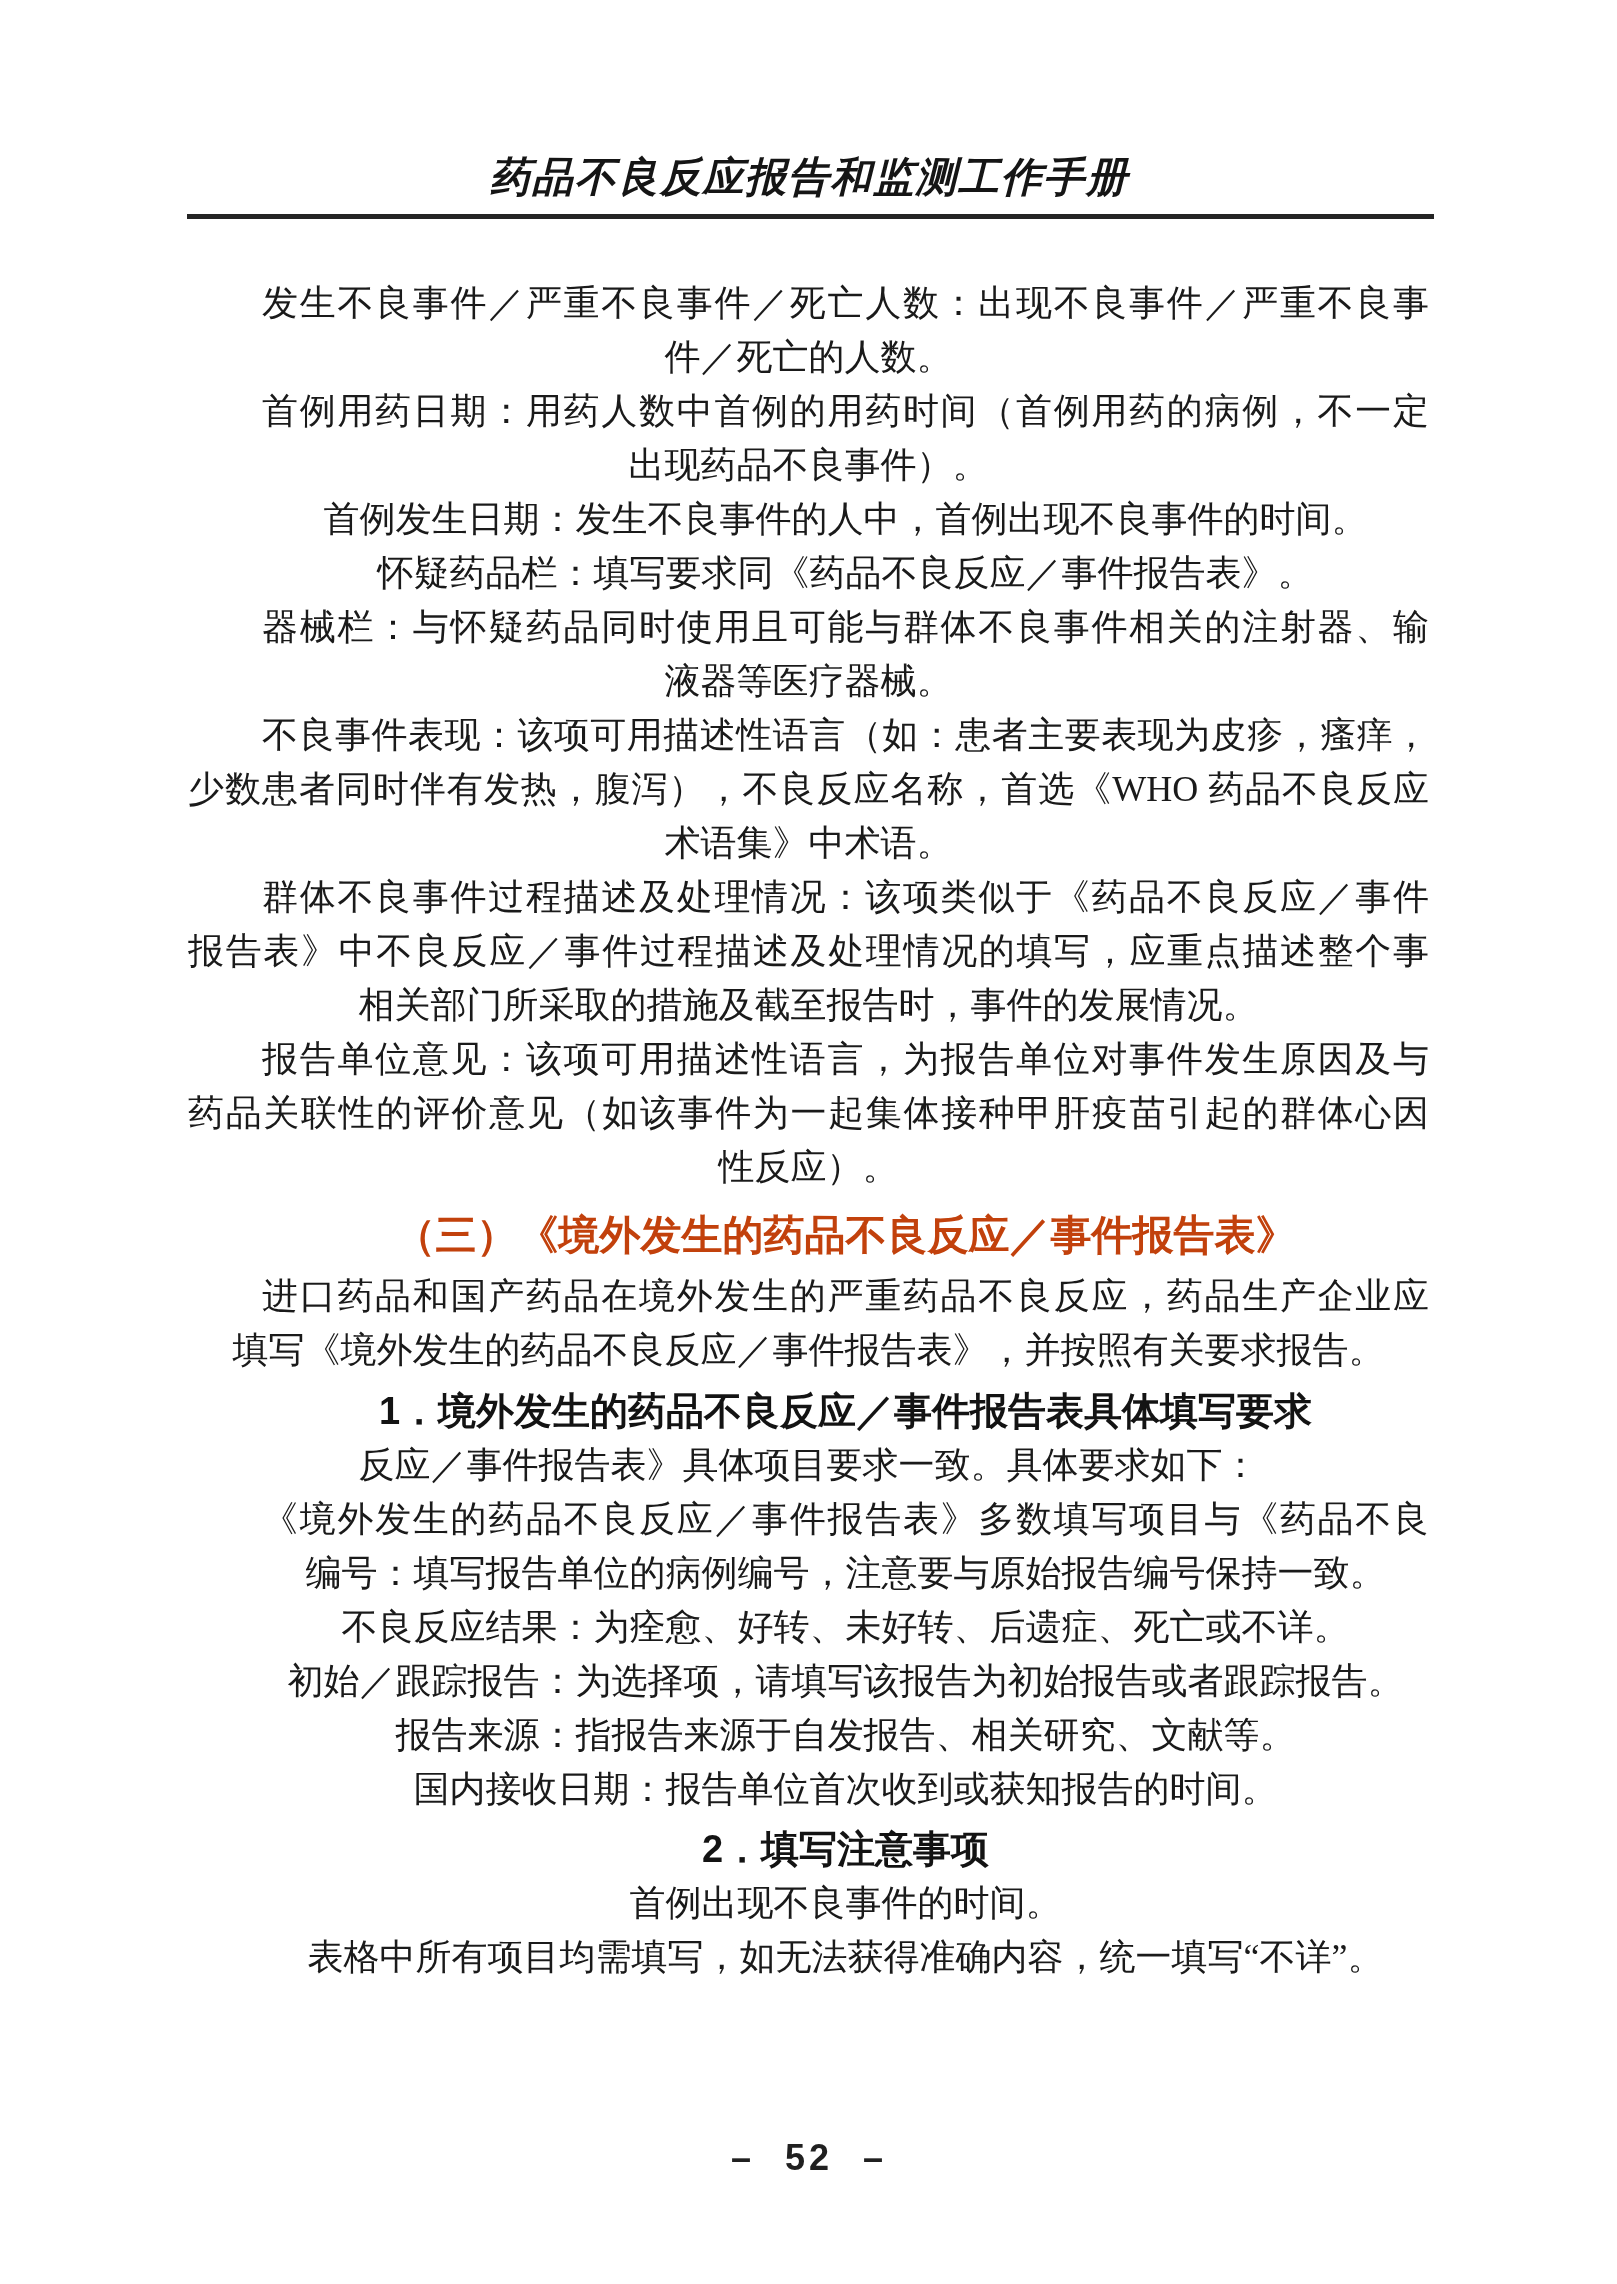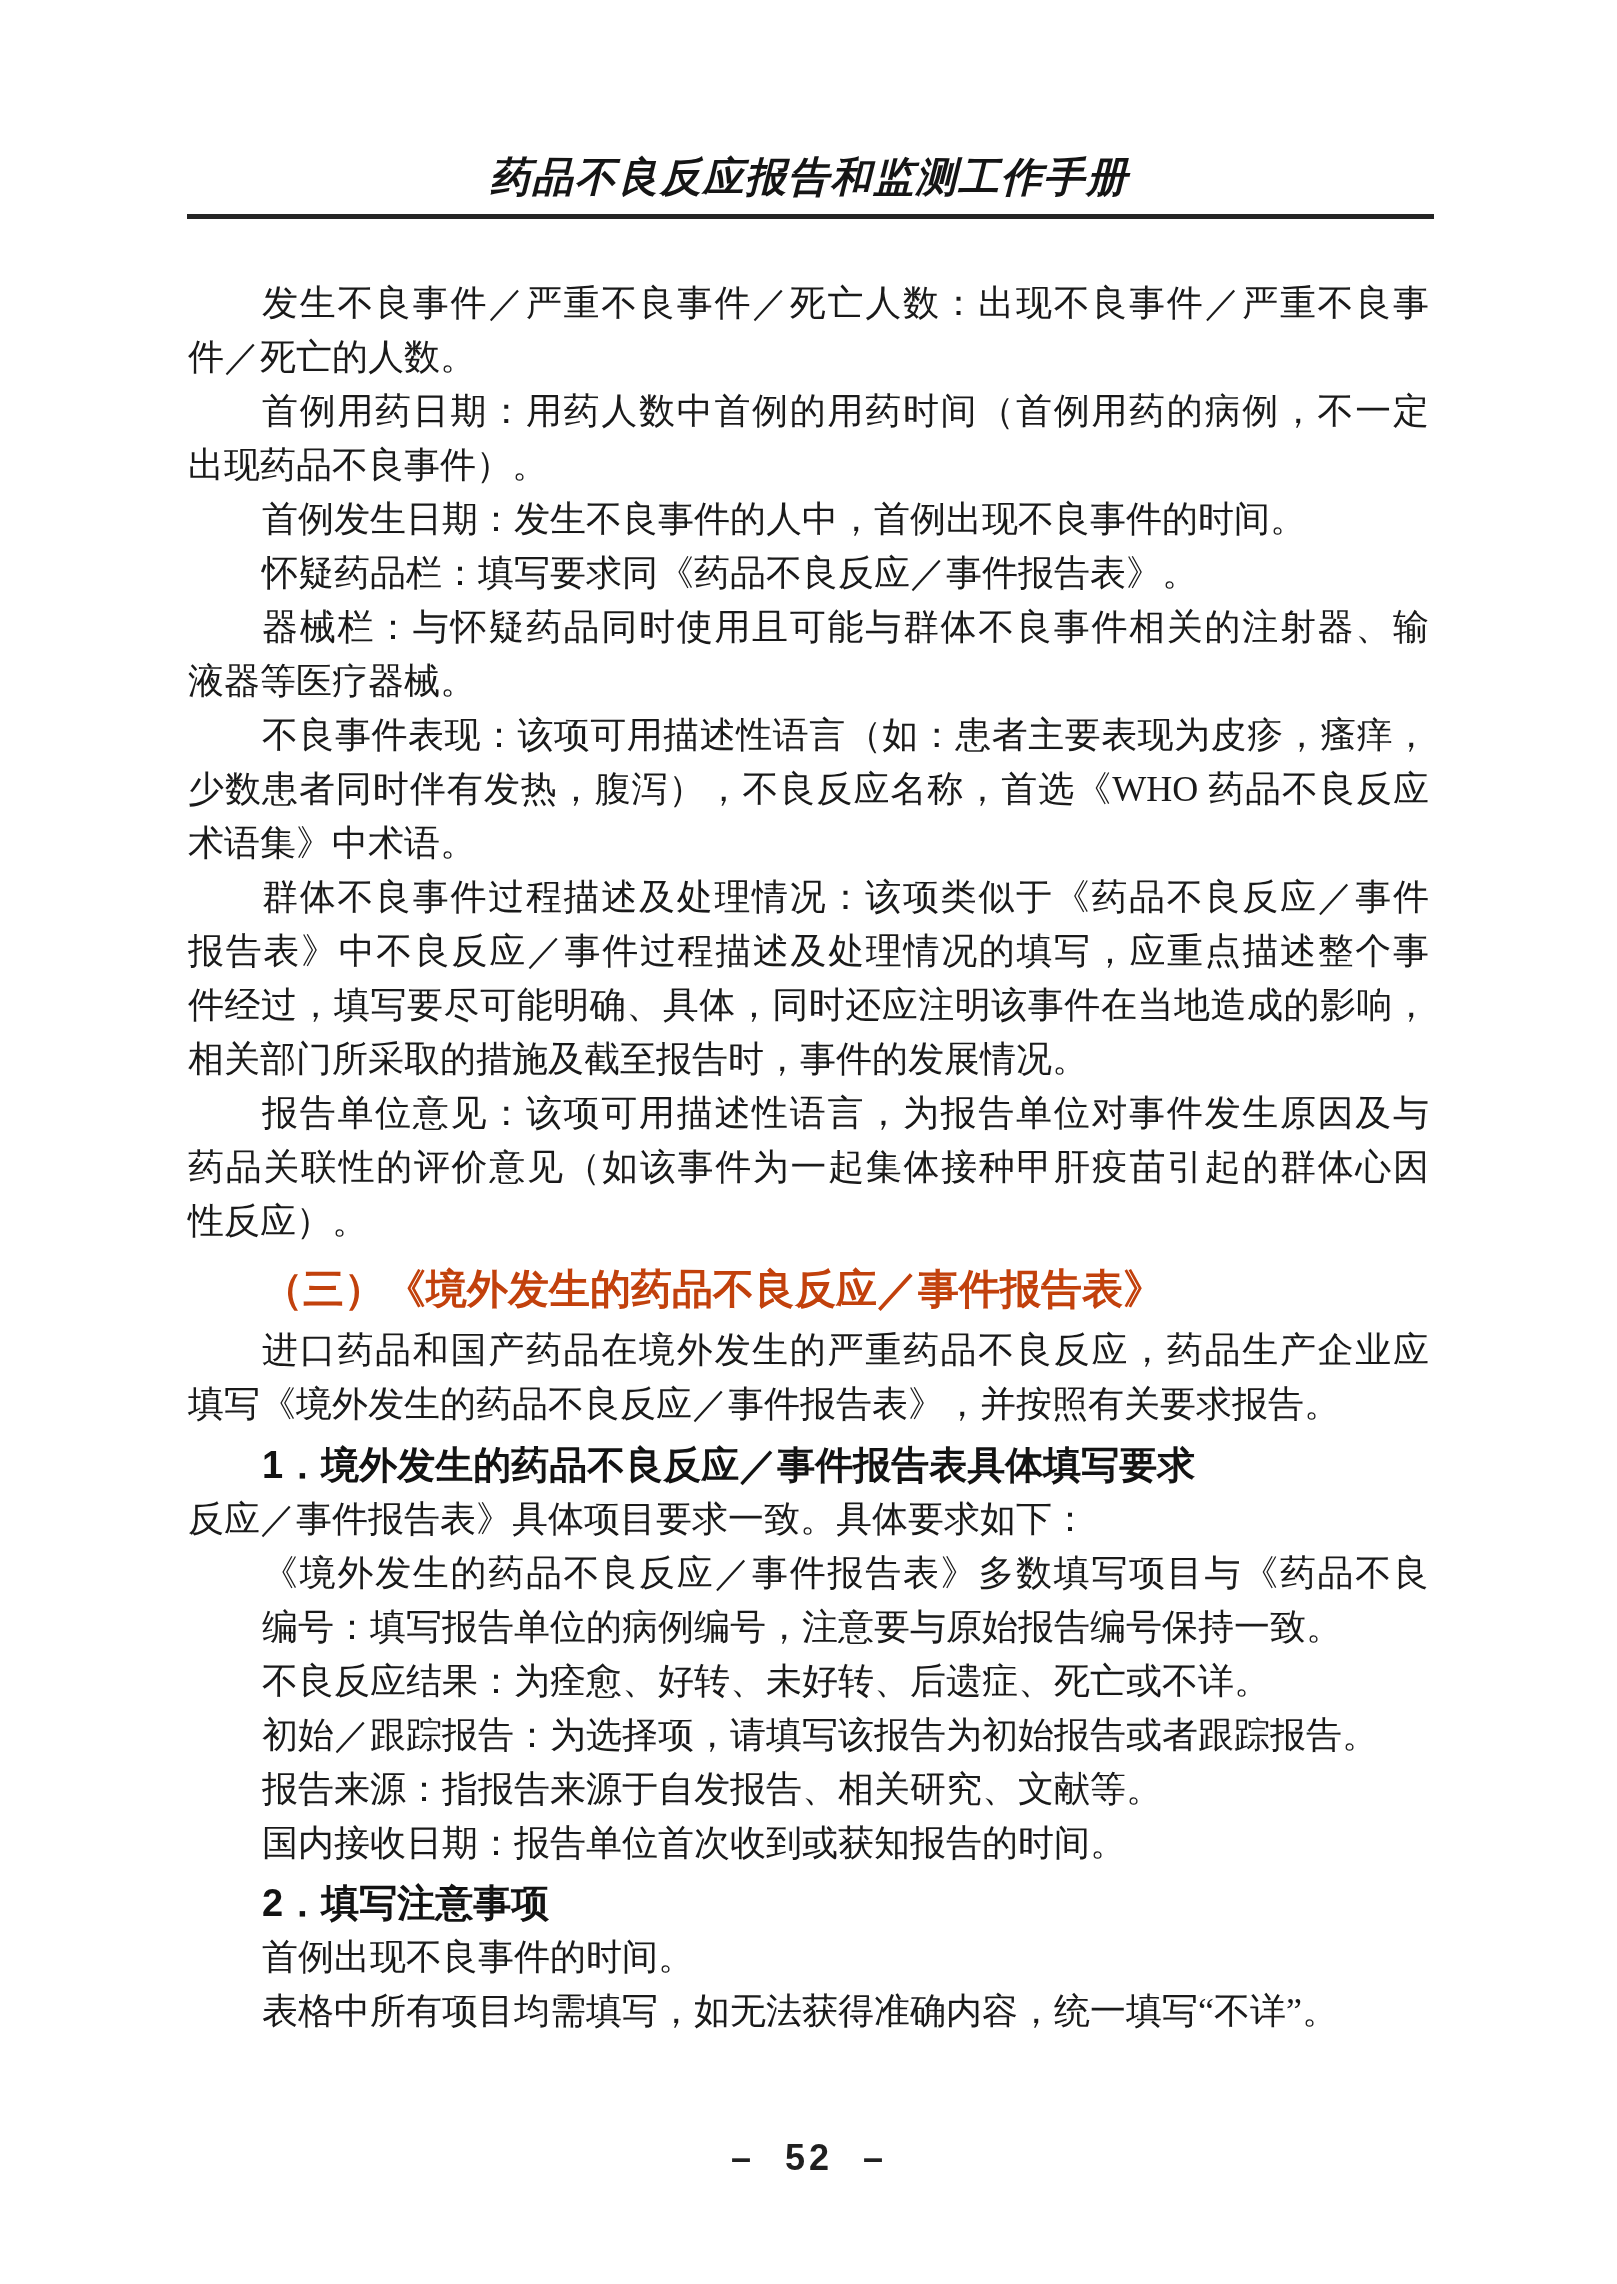--- a/index.html
+++ b/index.html
@@ -41,21 +41,21 @@
     position: absolute;
     left: 188px;
     top: 276px;
     width: 1241px;
   }
   .line {
     font-family: "Liberation Serif", serif;
     font-size: 36px;
     line-height: 54px;
     height: 54px;
-    text-align: left;
+    text-align: center;
     white-space: normal;
     color: #1a1a1a;
   }
   .line.j {
     text-align: justify;
     text-align-last: justify;
   }
   .line.in {
     text-indent: 74px;
   }
@@ -111,21 +111,20 @@
       <div class="line body">出现药品不良事件）。</div>
       <div class="line body in">首例发生日期：发生不良事件的人中，首例出现不良事件的时间。</div>
       <div class="line body in">怀疑药品栏：填写要求同《药品不良反应／事件报告表》。</div>
       <div class="line body in j">器械栏：与怀疑药品同时使用且可能与群体不良事件相关的注射器、输</div>
       <div class="line body">液器等医疗器械。</div>
       <div class="line body in j">不良事件表现：该项可用描述性语言（如：患者主要表现为皮疹，瘙痒，</div>
       <div class="line body j">少数患者同时伴有发热，腹泻），不良反应名称，首选《WHO 药品不良反应</div>
       <div class="line body">术语集》中术语。</div>
       <div class="line body in j">群体不良事件过程描述及处理情况：该项类似于《药品不良反应／事件</div>
       <div class="line body j">报告表》中不良反应／事件过程描述及处理情况的填写，应重点描述整个事</div>
-      <div class="line body j">件经过，填写要尽可能明确、具体，同时还应注明该事件在当地造成的影响，</div>
       <div class="line body">相关部门所采取的措施及截至报告时，事件的发展情况。</div>
       <div class="line body in j">报告单位意见：该项可用描述性语言，为报告单位对事件发生原因及与</div>
       <div class="line body j">药品关联性的评价意见（如该事件为一起集体接种甲肝疫苗引起的群体心因</div>
       <div class="line body">性反应）。</div>
       <div class="line heading in">（三）《境外发生的药品不良反应／事件报告表》</div>
       <div class="line body in j">进口药品和国产药品在境外发生的严重药品不良反应，药品生产企业应</div>
       <div class="line body">填写《境外发生的药品不良反应／事件报告表》，并按照有关要求报告。</div>
       <div class="line subheading in">1．境外发生的药品不良反应／事件报告表具体填写要求</div>
       <div class="line body">反应／事件报告表》具体项目要求一致。具体要求如下：</div>
       <div class="line body in j">《境外发生的药品不良反应／事件报告表》多数填写项目与《药品不良</div>

